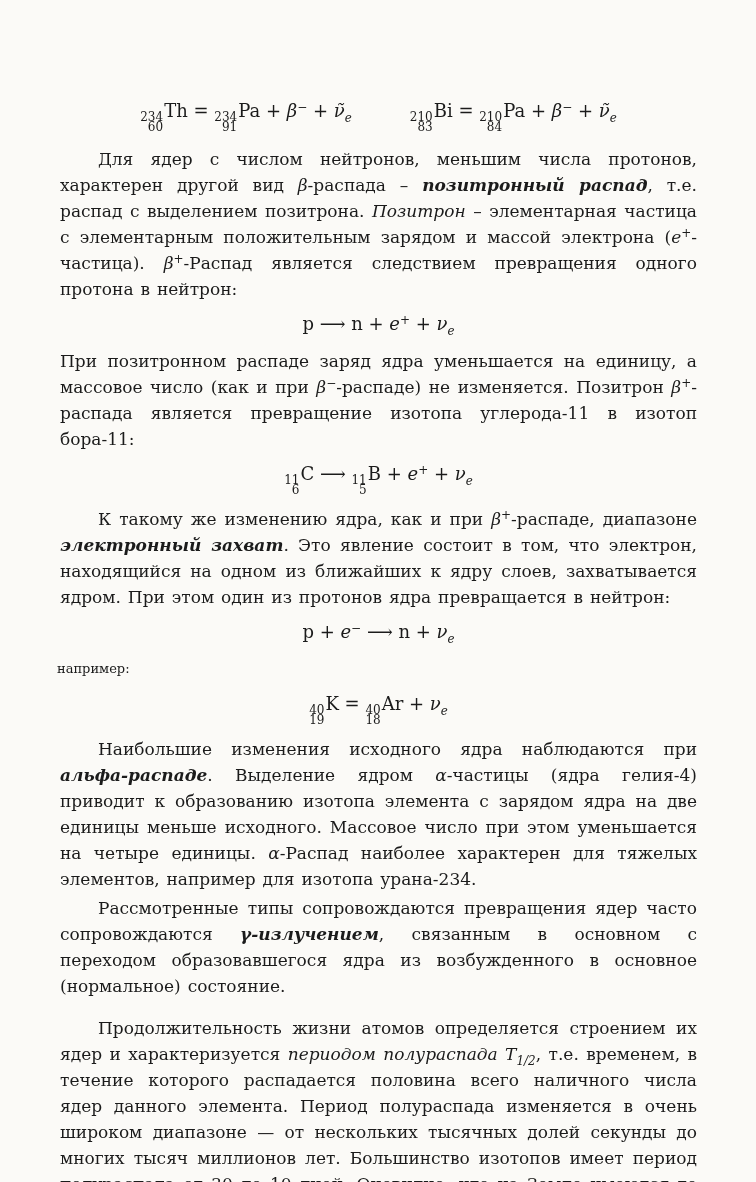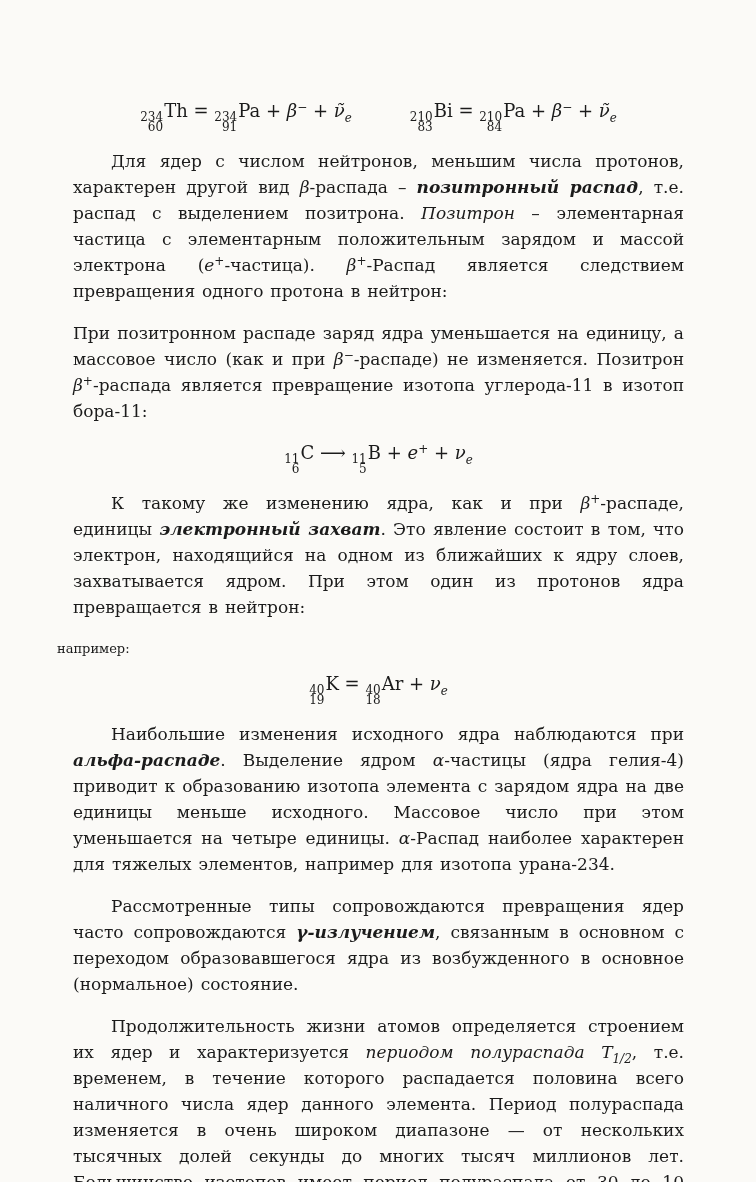--- a/index.html
+++ b/index.html
@@ -12,21 +12,21 @@
   }
   .page{
     box-sizing:border-box;
     width:756px;height:850px;
     padding:98px 56px 0 57px;
   }
   .para{
     font-size:17px;
     line-height:26px;
     text-align:justify;
-    margin:16px;
+    margin:3px;
     word-spacing:1.5px;
   }
   .indent{text-indent:38px;}
   .sect-gap{margin-top:16px;}
   .eq{
     text-align:center;
     font-size:18px;
     line-height:26px;
     margin:9px 0 11px 0;
     white-space:nowrap;
@@ -74,33 +74,35 @@
             <span>210</span>
             <span>83</span>
           </span>Bi</span><span> = </span><span><span class="presc">
             <span>210</span>
             <span>84</span>
           </span>Pa</span><span> + </span><span class="it">β<sup>−</sup></span><span> + </span><span class="it">ν̃<sub>e</sub></span></span>
   </div>
 
   <p class="para indent"><span>Для ядер с числом нейтронов, меньшим числа протонов, характерен другой вид </span><span class="it">β</span><span>-распада – </span><span class="bit">позитронный распад</span><span>, т.е. распад с выделением позитрона. </span><span class="it">Позитрон</span><span> – элементарная частица с элементарным положительным зарядом и массой электрона (</span><span class="it">e<sup>+</sup></span><span>-частица). </span><span class="it">β<sup>+</sup></span><span>-Распад является следствием превращения одного протона в нейтрон:</span></p>
 
+  <div class="eq"><span>p ⟶ n + </span><span class="it">e<sup>+</sup></span><span> + </span><span class="it">ν<sub>e</sub></span></div>
 
   <p class="para"><span>При позитронном распаде заряд ядра уменьшается на единицу, а массовое число (как и при </span><span class="it">β<sup>−</sup></span><span>-распаде) не изменяется. Позитрон </span><span class="it">β<sup>+</sup></span><span>-распада является превращение изотопа углерода-11 в изотоп бора-11:</span></p>
 
   <div class="eq"><span><span class="presc">
           <span>11</span>
           <span>6</span>
         </span>C</span><span> ⟶ </span><span><span class="presc">
           <span>11</span>
           <span>5</span>
         </span>B</span><span> + </span><span class="it">e<sup>+</sup></span><span> + </span><span class="it">ν<sub>e</sub></span></div>
 
-  <p class="para indent"><span>К такому же изменению ядра, как и при </span><span class="it">β<sup>+</sup></span><span>-распаде, единицы </span><span class="bit">электронный захват</span><span>. Это явление состоит в том, что электрон, находящийся на одном из ближайших к ядру слоев, захватывается ядром. При этом один из протонов ядра превращается в нейтрон:</span></p>
+  <p class="para indent"><span>К такому же изменению ядра, как и при </span><span class="it">β<sup>+</sup></span><span>-распаде, диапазоне </span><span class="bit">электронный захват</span><span>. Это явление состоит в том, что электрон, находящийся на одном из ближайших к ядру слоев, захватывается ядром. При этом один из протонов ядра превращается в нейтрон:</span></p>
 
+  <div class="eq"><span>p + </span><span class="it">e<sup>−</sup></span><span> ⟶ n + </span><span class="it">ν<sub>e</sub></span></div>
 
   <div class="label-line">например:</div>
 
   <div class="eq"><span><span class="presc">
           <span>40</span>
           <span>19</span>
         </span>K</span><span> = </span><span><span class="presc">
           <span>40</span>
           <span>18</span>
         </span>Ar</span><span> + </span><span class="it">ν<sub>e</sub></span></div>

